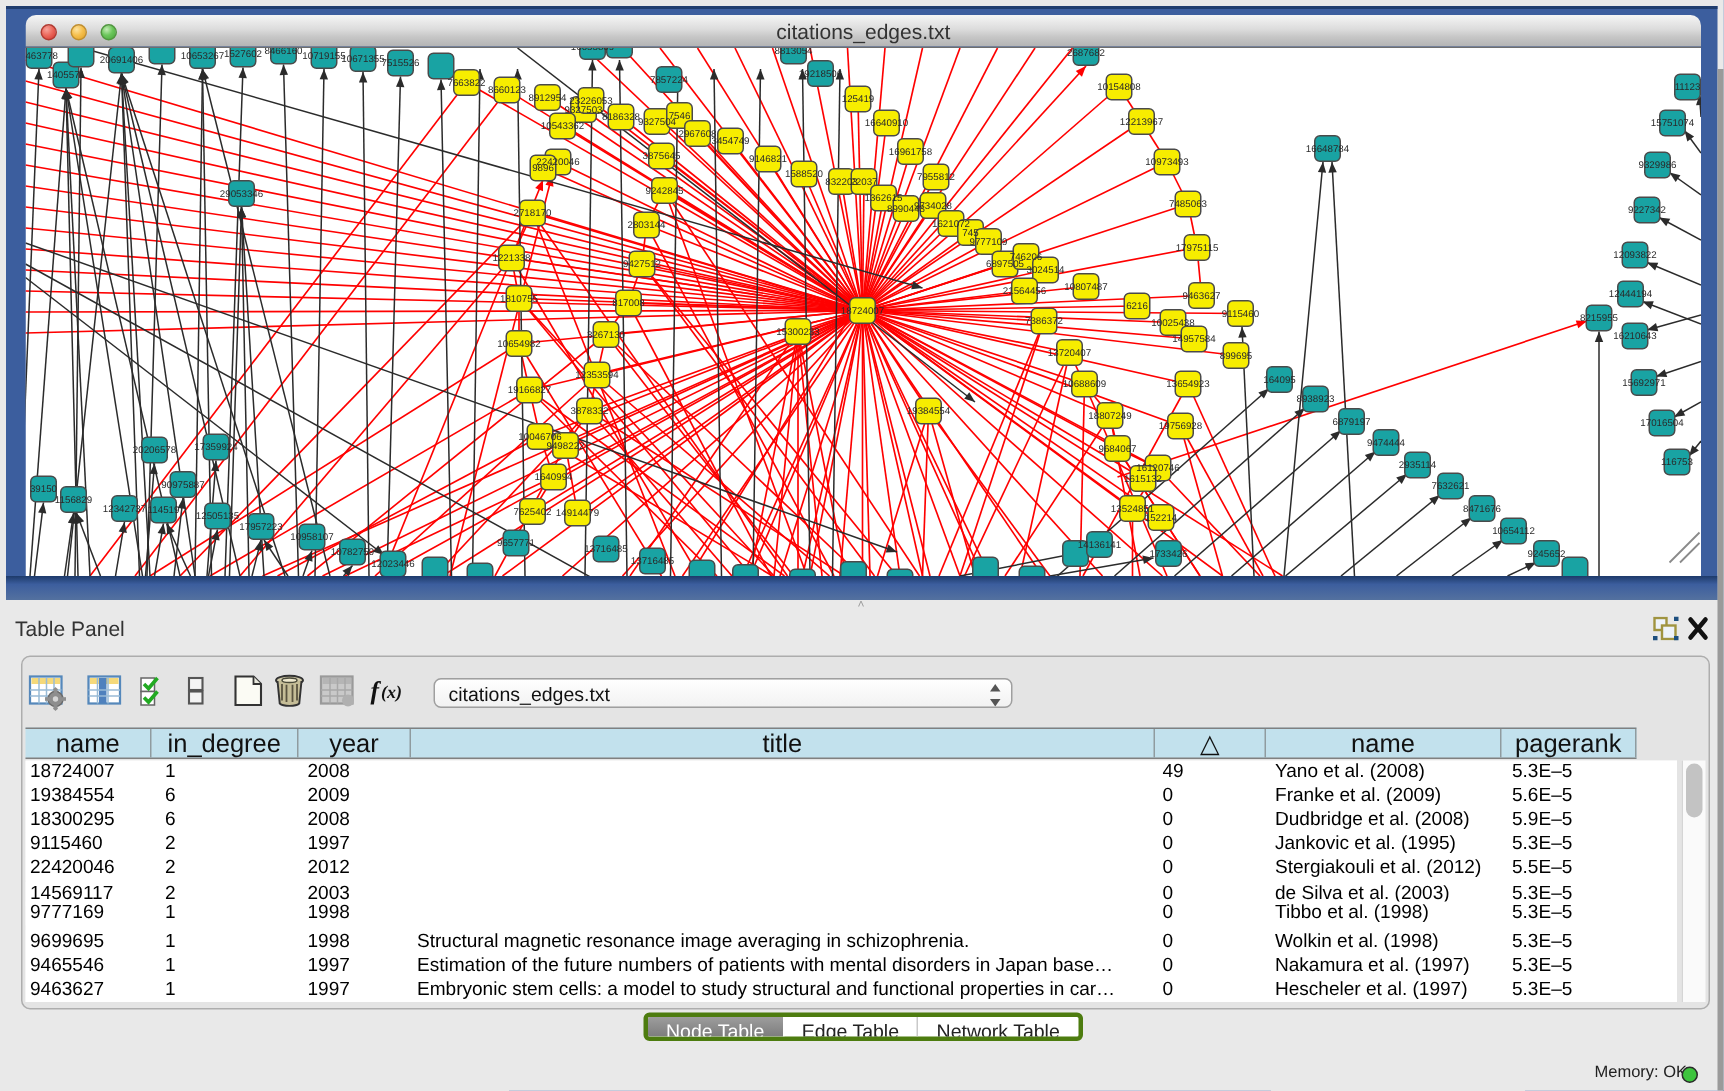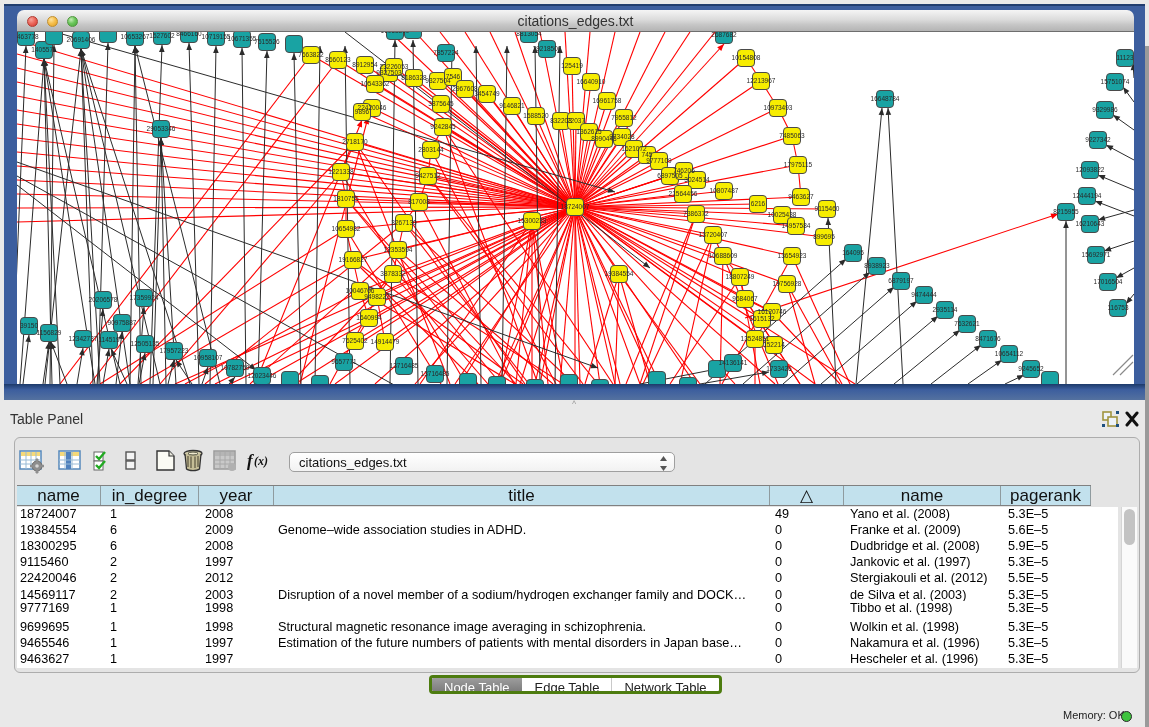--- a/index.html
+++ b/index.html
@@ -921,54 +921,52 @@
         <span style="left:93px">1</span>
         <span style="left:188px">2008</span>
         <span style="left:758px">49</span>
         <span style="left:833px">Yano et al. (2008)</span>
         <span style="left:991px">5.3E–5</span>
       </div>
 <div class="rw" style="top:16.1px">
         <span style="left:3px">19384554</span>
         <span style="left:93px">6</span>
         <span style="left:188px">2009</span>
-        <span style="left:261px">Genome–wide association studies in ADHD.</span>
         <span style="left:758px">0</span>
         <span style="left:833px">Franke et al. (2009)</span>
         <span style="left:991px">5.6E–5</span>
       </div>
 <div class="rw" style="top:32.2px">
         <span style="left:3px">18300295</span>
         <span style="left:93px">6</span>
         <span style="left:188px">2008</span>
         <span style="left:758px">0</span>
         <span style="left:833px">Dudbridge et al. (2008)</span>
         <span style="left:991px">5.9E–5</span>
       </div>
 <div class="rw" style="top:48.3px">
         <span style="left:3px">9115460</span>
         <span style="left:93px">2</span>
         <span style="left:188px">1997</span>
         <span style="left:758px">0</span>
-        <span style="left:833px">Jankovic et al. (1997)</span>
+        <span style="left:833px">Jankovic et al. (1995)</span>
         <span style="left:991px">5.3E–5</span>
       </div>
 <div class="rw" style="top:64.4px">
         <span style="left:3px">22420046</span>
         <span style="left:93px">2</span>
         <span style="left:188px">2012</span>
         <span style="left:758px">0</span>
         <span style="left:833px">Stergiakouli et al. (2012)</span>
         <span style="left:991px">5.5E–5</span>
       </div>
 <div class="rw" style="top:80.5px">
         <span style="left:3px">14569117</span>
         <span style="left:93px">2</span>
         <span style="left:188px">2003</span>
-        <span style="left:261px">Disruption of a novel member of a sodium/hydrogen exchanger family and DOCK…</span>
         <span style="left:758px">0</span>
         <span style="left:833px">de Silva et al. (2003)</span>
         <span style="left:991px">5.3E–5</span>
       </div>
 <div class="rw" style="top:94px">
         <span style="left:3px">9777169</span>
         <span style="left:93px">1</span>
         <span style="left:188px">1998</span>
         <span style="left:758px">0</span>
         <span style="left:833px">Tibbo et al. (1998)</span>
@@ -982,29 +980,30 @@
         <span style="left:758px">0</span>
         <span style="left:833px">Wolkin et al. (1998)</span>
         <span style="left:991px">5.3E–5</span>
       </div>
 <div class="rw" style="top:128.8px">
         <span style="left:3px">9465546</span>
         <span style="left:93px">1</span>
         <span style="left:188px">1997</span>
         <span style="left:261px">Estimation of the future numbers of patients with mental disorders in Japan base…</span>
         <span style="left:758px">0</span>
-        <span style="left:833px">Nakamura et al. (1996)</span>
+        <span style="left:833px">Nakamura et al. (1997)</span>
         <span style="left:991px">5.3E–5</span>
       </div>
 <div class="rw" style="top:144.9px">
         <span style="left:3px">9463627</span>
         <span style="left:93px">1</span>
         <span style="left:188px">1997</span>
+        <span style="left:261px">Embryonic stem cells: a model to study structural and functional properties in car…</span>
         <span style="left:758px">0</span>
-        <span style="left:833px">Hescheler et al. (1996)</span>
+        <span style="left:833px">Hescheler et al. (1997)</span>
         <span style="left:991px">5.3E–5</span>
       </div>
     </div>
  <div id="sbar">
       <div class="th"></div>
     </div>
  <div id="tabs">
       <div class="sel">Node Table</div>
       <div style="border-left:1px solid #fff">Edge Table</div>
       <div style="border-left:1px solid #c9c9c9">Network Table</div>

